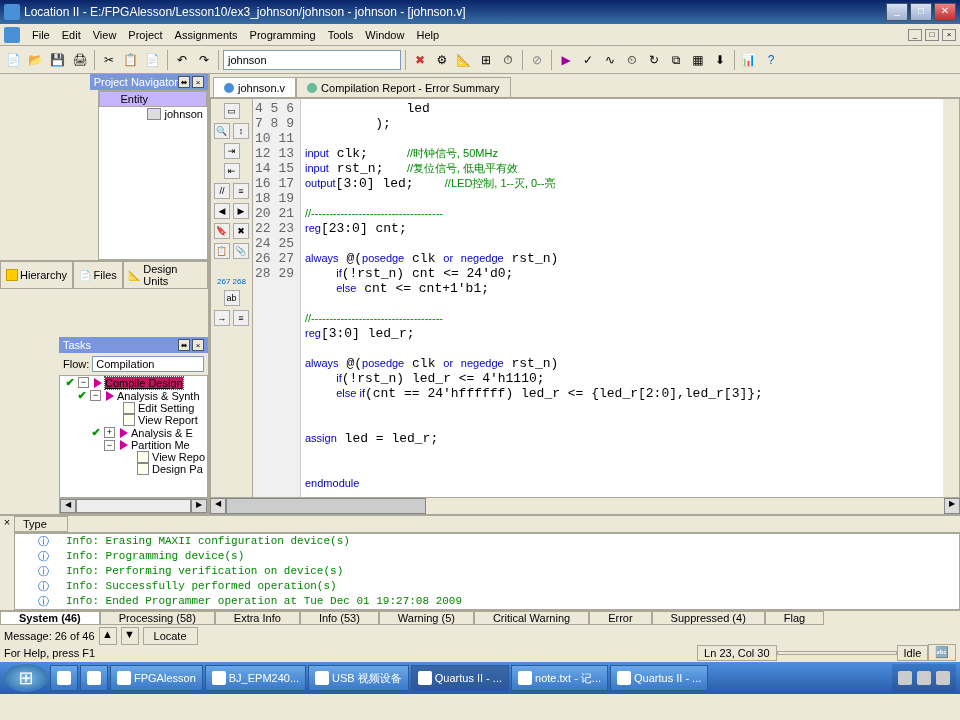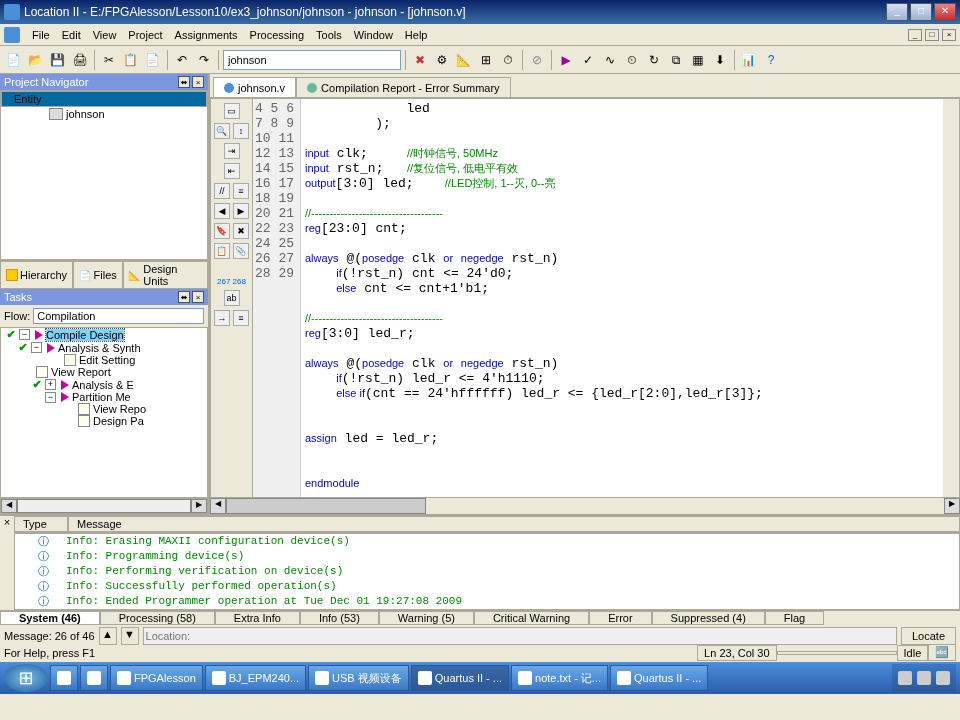--- a/index.html
+++ b/index.html
@@ -16,43 +16,43 @@
 .menubar span { padding: 2px 6px; cursor: default; }
 .menubar .right-ctrls { margin-left: auto; display: flex; gap: 3px; }
 .right-ctrls div { width: 14px; height: 12px; border: 1px solid #888; font-size: 8px; text-align: center; line-height: 10px; }
 
 .toolbar { height: 28px; background: #ece9d8; display: flex; align-items: center; padding: 0 4px; border-bottom: 1px solid #aca899; gap: 2px; }
 .tbtn { width: 20px; height: 20px; border: 1px solid transparent; display: flex; align-items: center; justify-content: center; font-size: 12px; }
 .tsep { width: 1px; height: 20px; background: #aca899; margin: 0 2px; }
 .tcombo { width: 178px; height: 20px; border: 1px solid #7f9db9; background: white; padding: 0 4px; line-height: 18px; }
 
 .main { display: flex; height: 440px; }
-.left-panel { width: 210px; display: flex; flex-direction: column; border-right: 2px solid #aca899; }
+.left-panel { width: 210px; display: flex; flex-direction: column; border-right: 2px solid #aca899; align-items: flex-end; }
 .pn-header { background: #7a96df; color: white; padding: 2px 4px; display: flex; align-items: center; font-size: 11px; }
 .pn-header .ctrls { margin-left: auto; display: flex; gap: 2px; }
 .pn-header .ctrls div { width: 12px; height: 12px; background: #ece9d8; color: black; font-size: 8px; text-align: center; line-height: 11px; border: 1px solid #456; }
 .entity-box { border: 1px solid #aca899; background: white; height: 170px; }
-.entity-header { border: 1px solid #aca899; background: #0369a1; padding: 1px 12px; }
+.entity-header { border: 1px solid #aca899; background: #c4b5fd; padding: 1px 20px; }
 .tree-item { padding: 1px 4px 1px 18px; display: flex; align-items: center; gap: 3px; }
 .tree-item.l2 { padding-left: 48px; }
 .chip-icon { width: 14px; height: 12px; background: #ddd; border: 1px solid #888; }
 .warn-icon { width: 12px; height: 12px; background: #ffcc00; border: 1px solid #cc9900; }
 .tabbtns { display: flex; background: #ece9d8; border-top: 1px solid #aca899; }
 .tabbtns div { border: 1px solid #aca899; padding: 1px 5px; font-size: 10px; display: flex; align-items: center; gap: 2px; }
 
-.tasks-panel { flex: 1; display: flex; flex-direction: column; }
+.tasks-panel { flex: 1; display: flex; flex-direction: column; margin-top: 48px; }
 .flow-row { padding: 3px 4px; display: flex; align-items: center; gap: 3px; }
 .flow-combo { flex: 1; border: 1px solid #7f9db9; background: white; padding: 1px 3px; }
 .task-hdr { background: #ece9d8; border: 1px solid #aca899; padding: 1px 3px; }
 .task-tree { background: white; flex: 1; border: 1px solid #aca899; overflow: hidden; }
 .task-row { display: flex; align-items: center; padding: 0 2px; white-space: nowrap; }
 .check { color: #009900; font-weight: bold; width: 16px; text-align: center; }
 .expand { width: 11px; height: 11px; border: 1px solid #888; text-align: center; line-height: 9px; font-size: 9px; margin-right: 2px; }
 .play-icon { width: 0; height: 0; border-left: 8px solid #cc0099; border-top: 5px solid transparent; border-bottom: 5px solid transparent; margin: 0 3px; }
-.task-sel { background: #7dd3fc; outline: 1px dotted #555; }
+.task-sel { background: #be185d; outline: 1px dotted #555; text-decoration: underline; }
 .doc-icon { width: 12px; height: 12px; background: #ffe; border: 1px solid #888; margin: 0 3px; }
 .hscroll { height: 16px; background: #ece9d8; border: 1px solid #aca899; display: flex; }
 .hscroll div { width: 16px; border: 1px solid #888; background: #ddd; text-align: center; font-size: 8px; }
 .hscroll .track { flex:1; background: #eee; }
 
 .editor-area { flex: 1; display: flex; flex-direction: column; }
 .file-tabs { height: 24px; display: flex; border-bottom: 1px solid #aca899; background: #ece9d8; padding-top: 3px; padding-left: 3px; }
 .file-tab { border: 1px solid #aca899; border-bottom: none; background: white; padding: 2px 10px; display: flex; align-items: center; gap: 4px; margin-right: 0; }
 .file-tab .dot { width: 10px; height: 10px; border-radius: 50%; }
 .file-tab.inactive { background: #ece9d8; }
@@ -110,21 +110,21 @@
   <div class="winbtn close">✕</div>
 </div>
 
 <div class="menubar">
   <div class="appicon"></div>
   <span>File</span>
   <span>Edit</span>
   <span>View</span>
   <span>Project</span>
   <span>Assignments</span>
-  <span>Processing</span>
+  <span>Programming</span>
   <span>Tools</span>
   <span>Window</span>
   <span>Help</span>
   <div class="right-ctrls">
     <div>_</div>
     <div>□</div>
     <div>×</div>
   </div>
 </div>
 
@@ -211,21 +211,21 @@
         <div class="task-row" style="padding-left:14px">
             <span class="check">✔</span>
             <div class="expand">−</div>
             <div class="play-icon"></div>
             <span>Analysis &amp; Synth</span>
           </div>
         <div class="task-row" style="padding-left:60px">
             <div class="doc-icon"></div>
             <span>Edit Setting</span>
           </div>
-        <div class="task-row" style="padding-left:32px">
+        <div class="task-row" style="padding-left:60px">
             <div class="doc-icon"></div>
             <span>View Report</span>
           </div>
         <div class="task-row" style="padding-left:28px">
             <span class="check">✔</span>
             <div class="expand">+</div>
             <div class="play-icon"></div>
             <span>Analysis &amp; E</span>
           </div>
         <div class="task-row" style="padding-left:44px">
@@ -365,21 +365,20 @@
       </div>
   </div>
 </div>
 
 <div class="messages">
   <div style="display:flex">
     <div class="msg-close" style="text-align:center">×</div>
     <div style="flex:1">
       <div class="msg-header">
         <div class="type">Type</div>
-        <div style="flex:1">Message</div>
       </div>
       <div class="msg-list" id="msglist">
           <div class="msg-row">
             <div class="ic">ⓘ</div>
             <div class="tx">Info: Erasing MAXII configuration device(s)</div>
           </div>
           <div class="msg-row">
             <div class="ic">ⓘ</div>
             <div class="tx">Info: Programming device(s)</div>
           </div>
@@ -406,21 +405,20 @@
     <div>Warning (5)</div>
     <div>Critical Warning</div>
     <div>Error</div>
     <div>Suppressed (4)</div>
     <div>Flag</div>
   </div>
   <div class="msg-footer">
     <span>Message: 26 of 46</span>
     <div class="updown">▲</div>
     <div class="updown">▼</div>
-    <input placeholder="Location:" style="">
     <button>Locate</button>
   </div>
 </div>
 
 <div class="statusbar">
   <span>For Help, press F1</span>
   <span class="fill"></span>
   <span class="cell">Ln 23, Col 30</span>
   <span class="cell" style="width:120px"></span>
   <span class="cell">Idle</span>

